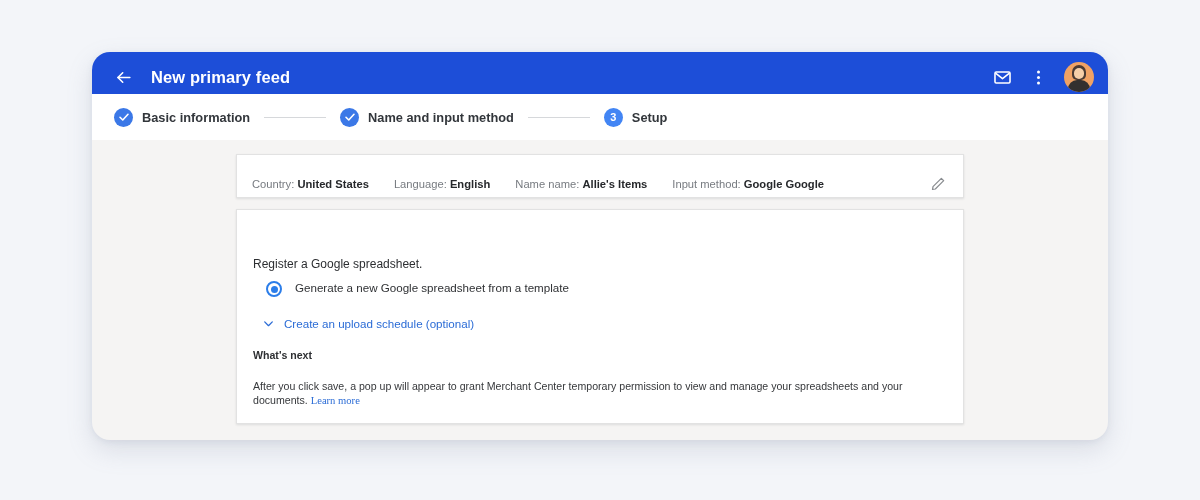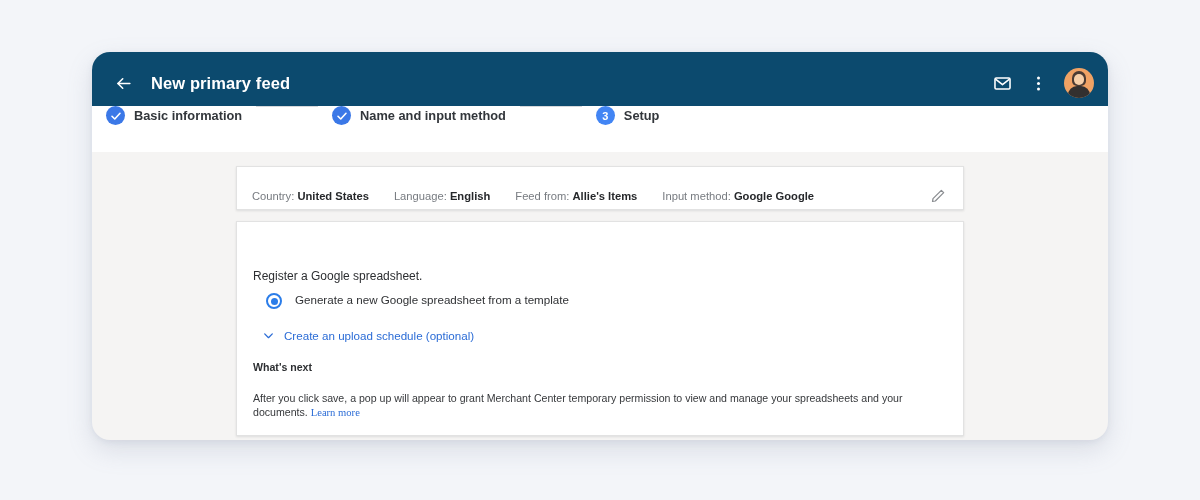--- a/index.html
+++ b/index.html
@@ -24,22 +24,22 @@
     height: 388px;
     border-radius: 18px;
     background: #f5f4f3;
     box-shadow: 0 10px 26px rgba(120, 132, 155, 0.20),
                 0 2px 6px rgba(120, 132, 155, 0.12);
     overflow: hidden;
   }
 
   
   .appbar {
-    height: 54px;
-    background: #0c4a6e;
+    height: 42px;
+    background: #1d4ed8;
     display: flex;
     align-items: center;
     padding: 8px 14px 0 16px;
     box-sizing: border-box;
   }
   .appbar-left {
     display: flex;
     align-items: center;
     flex: 1 1 auto;
     min-width: 0;
@@ -96,22 +96,22 @@
     width: 22px; height: 14px;
     background: #33302f;
     border-radius: 9px 9px 0 0;
   }
 
   
   .stepper {
     height: 46px;
     background: #ffffff;
     display: flex;
-    align-items: flex-start;
-    padding-left: 14px;
+    align-items: center;
+    padding-left: 22px;
     box-sizing: border-box;
   }
   .step {
     display: flex;
     align-items: center;
     flex: 0 0 auto;
   }
   .step-badge {
     width: 19px;
     height: 19px;
@@ -352,21 +352,21 @@
       <div class="summary-items">
         <div class="summary-item">
           <span>Country:</span>
           <b>United States</b>
         </div>
         <div class="summary-item">
           <span>Language:</span>
           <b>English</b>
         </div>
         <div class="summary-item">
-          <span>Feed from:</span>
+          <span>Name name:</span>
           <b>Allie's Items</b>
         </div>
         <div class="summary-item">
           <span>Input method:</span>
           <b>Google Google</b>
         </div>
       </div>
       <div class="icon-btn">
         <svg width="16" height="16" viewBox="0 0 24 24" fill="none" stroke="#8b8e92" stroke-width="1.9" stroke-linecap="round" stroke-linejoin="round">
           <path d="M17 3.5l3.5 3.5L8 19.5 3.8 20.2 4.5 16z"></path>

